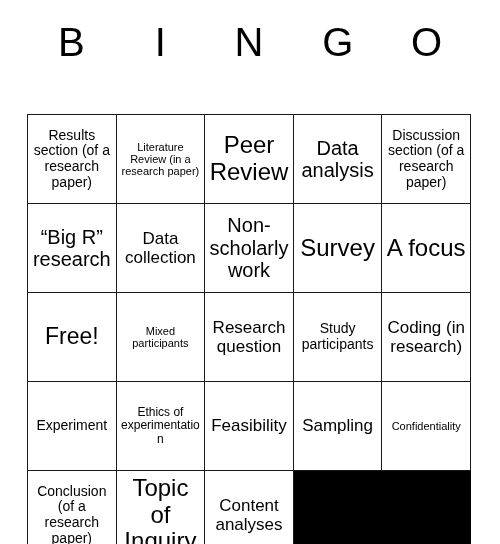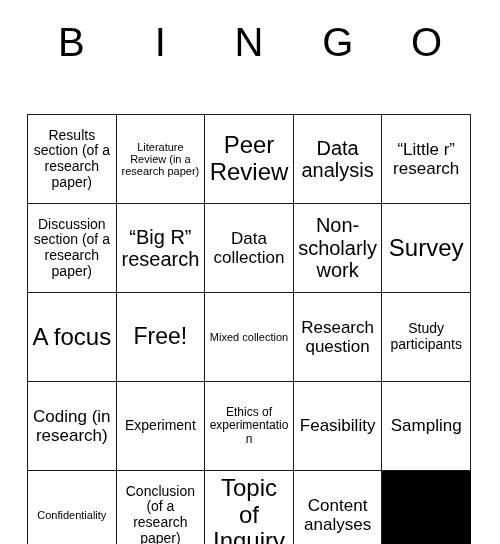--- a/index.html
+++ b/index.html
@@ -102,23 +102,20 @@
       </div>
       <div class="cell fs-xs">
         <span class="txt">Literature Review (in a research paper)</span>
       </div>
       <div class="cell fs-xl">
         <span class="txt">Peer Review</span>
       </div>
       <div class="cell fs-lg">
         <span class="txt">Data analysis</span>
       </div>
-      <div class="cell fs-md">
-        <span class="txt">“Little r” research</span>
-      </div>
       <div class="cell fs-sm">
         <span class="txt">Discussion section (of a research paper)</span>
       </div>
       <div class="cell fs-lg">
         <span class="txt">“Big R” research</span>
       </div>
       <div class="cell fs-md">
         <span class="txt">Data collection</span>
       </div>
       <div class="cell fs-lg">
@@ -127,21 +124,21 @@
       <div class="cell fs-xl">
         <span class="txt">Survey</span>
       </div>
       <div class="cell fs-xl">
         <span class="txt">A focus</span>
       </div>
       <div class="cell fs-xxl">
         <span class="txt">Free!</span>
       </div>
       <div class="cell fs-xs">
-        <span class="txt">Mixed collection</span>
+        <span class="txt">Mixed participants</span>
       </div>
       <div class="cell fs-md">
         <span class="txt">Research question</span>
       </div>
       <div class="cell fs-sm">
         <span class="txt">Study participants</span>
       </div>
       <div class="cell fs-md">
         <span class="txt">Coding (in research)</span>
       </div>

